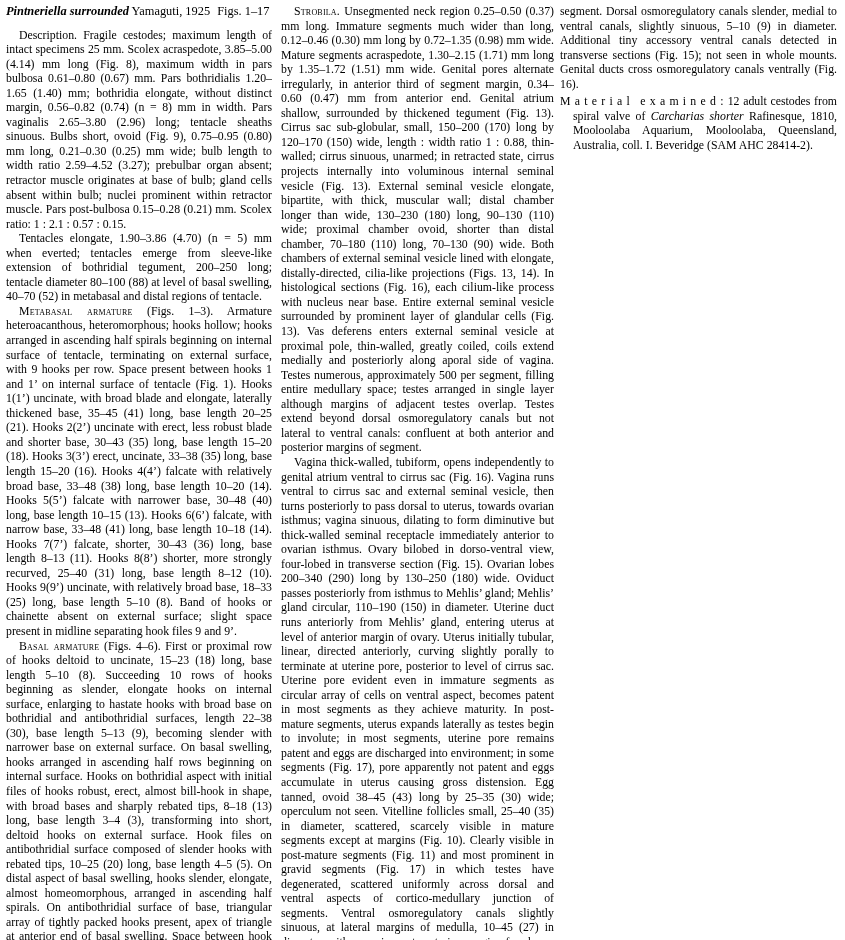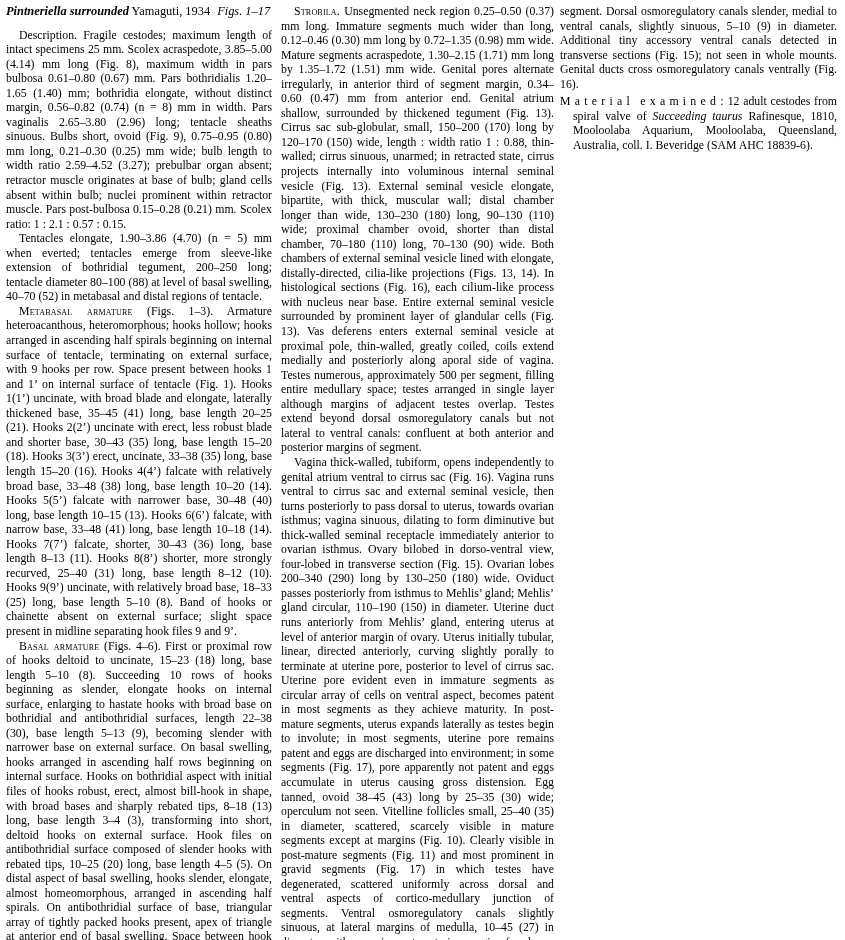--- a/index.html
+++ b/index.html
@@ -33,44 +33,44 @@
   .col-right { left: 560px; width: 277px; }
 
   p.title {
     margin: 0 0 9px 0;
     text-indent: 0;
     white-space: nowrap;
     text-align: left;
     font-size: 12.4px;
   }
   .t-species { font-weight: bold; font-style: italic; }
-  .t-figs { margin-left: 7px; font-style: italic; }
+  .t-figs { margin-left: 7px; }
 
   p.para { margin: 0; padding: 0; }
   p.para.indent { text-indent: 13px; }
   p.para.flush  { text-indent: 0; }
   p.para.hang   { padding-left: 13px; text-indent: -13px; margin-top: 3px; }
 
   .seg-bold { font-weight: normal; }
   .seg-sc   { font-variant: small-caps; letter-spacing: 0.2px; }
   .seg-it   { font-style: italic; }
   .seg-sp   { letter-spacing: 0.3px; }
 </style>
 </head>
 <body>
 
 <div class="page">
   <div class="col col-left">
-    <p class="title"><span class="t-species">Pintneriella surrounded</span><span class="t-auth"> Yamaguti, 1934</span><span class="t-figs">Figs. 1–17</span></p>
+    <p class="title"><span class="t-species">Pintneriella surrounded</span><span class="t-auth"> Yamaguti, 1925</span><span class="t-figs">Figs. 1–17</span></p>
   <p class="para indent"><span class="seg-bold">Description.</span><span> Fragile cestodes; maximum length of intact specimens 25 mm. Scolex acraspedote, 3.85–5.00 (4.14) mm long (Fig. 8), maximum width in pars bulbosa 0.61–0.80 (0.67) mm. Pars bothridialis 1.20–1.65 (1.40) mm; bothridia elongate, without distinct margin, 0.56–0.82 (0.74) (n = 8) mm in width. Pars vaginalis 2.65–3.80 (2.96) long; tentacle sheaths sinuous. Bulbs short, ovoid (Fig. 9), 0.75–0.95 (0.80) mm long, 0.21–0.30 (0.25) mm wide; bulb length to width ratio 2.59–4.52 (3.27); prebulbar organ absent; retractor muscle originates at base of bulb; gland cells absent within bulb; nuclei prominent within retractor muscle. Pars post-bulbosa 0.15–0.28 (0.21) mm. Scolex ratio: 1 : 2.1 : 0.57 : 0.15.</span></p>
       <p class="para indent"><span>Tentacles elongate, 1.90–3.86 (4.70) (n = 5) mm when everted; tentacles emerge from sleeve-like extension of bothridial tegument, 200–250 long; tentacle diameter 80–100 (88) at level of basal swelling, 40–70 (52) in metabasal and distal regions of tentacle.</span></p>
       <p class="para indent"><span class="seg-sc">Metabasal armature</span><span> (Figs. 1–3). Armature heteroacanthous, heteromorphous; hooks hollow; hooks arranged in ascending half spirals beginning on internal surface of tentacle, terminating on external surface, with 9 hooks per row. Space present between hooks 1 and 1’ on internal surface of tentacle (Fig. 1). Hooks 1(1’) uncinate, with broad blade and elongate, laterally thickened base, 35–45 (41) long, base length 20–25 (21). Hooks 2(2’) uncinate with erect, less robust blade and shorter base, 30–43 (35) long, base length 15–20 (18). Hooks 3(3’) erect, uncinate, 33–38 (35) long, base length 15–20 (16). Hooks 4(4’) falcate with relatively broad base, 33–48 (38) long, base length 10–20 (14). Hooks 5(5’) falcate with narrower base, 30–48 (40) long, base length 10–15 (13). Hooks 6(6’) falcate, with narrow base, 33–48 (41) long, base length 10–18 (14). Hooks 7(7’) falcate, shorter, 30–43 (36) long, base length 8–13 (11). Hooks 8(8’) shorter, more strongly recurved, 25–40 (31) long, base length 8–12 (10). Hooks 9(9’) uncinate, with relatively broad base, 18–33 (25) long, base length 5–10 (8). Band of hooks or chainette absent on external surface; slight space present in midline separating hook files 9 and 9’.</span></p>
       <p class="para indent"><span class="seg-sc">Basal armature</span><span> (Figs. 4–6). First or proximal row of hooks deltoid to uncinate, 15–23 (18) long, base length 5–10 (8). Succeeding 10 rows of hooks beginning as slender, elongate hooks on internal surface, enlarging to hastate hooks with broad base on bothridial and antibothridial surfaces, length 22–38 (30), base length 5–13 (9), becoming slender with narrower base on external surface. On basal swelling, hooks arranged in ascending half rows beginning on internal surface. Hooks on bothridial aspect with initial files of hooks robust, erect, almost bill-hook in shape, with broad bases and sharply rebated tips, 8–18 (13) long, base length 3–4 (3), transforming into short, deltoid hooks on external surface. Hook files on antibothridial surface composed of slender hooks with rebated tips, 10–25 (20) long, base length 4–5 (5). On distal aspect of basal swelling, hooks slender, elongate, almost homeomorphous, arranged in ascending half spirals. On antibothridial surface of base, triangular array of tightly packed hooks present, apex of triangle at anterior end of basal swelling. Space between hook files 1 and 1’ apparent 5–6 rows anterior to basal swelling on internal surface, not apparent before 25th row on external surface.</span></p>
     </div>
   <div class="col col-mid">
       <p class="para indent"><span class="seg-sc">Strobila.</span><span> Unsegmented neck region 0.25–0.50 (0.37) mm long. Immature segments much wider than long, 0.12–0.46 (0.30) mm long by 0.72–1.35 (0.98) mm wide. Mature segments acraspedote, 1.30–2.15 (1.71) mm long by 1.35–1.72 (1.51) mm wide. Genital pores alternate irregularly, in anterior third of segment margin, 0.34–0.60 (0.47) mm from anterior end. Genital atrium shallow, surrounded by thickened tegument (Fig. 13). Cirrus sac sub-globular, small, 150–200 (170) long by 120–170 (150) wide, length : width ratio 1 : 0.88, thin-walled; cirrus sinuous, unarmed; in retracted state, cirrus projects internally into voluminous internal seminal vesicle (Fig. 13). External seminal vesicle elongate, bipartite, with thick, muscular wall; distal chamber longer than wide, 130–230 (180) long, 90–130 (110) wide; proximal chamber ovoid, shorter than distal chamber, 70–180 (110) long, 70–130 (90) wide. Both chambers of external seminal vesicle lined with elongate, distally-directed, cilia-like projections (Figs. 13, 14). In histological sections (Fig. 16), each cilium-like process with nucleus near base. Entire external seminal vesicle surrounded by prominent layer of glandular cells (Fig. 13). Vas deferens enters external seminal vesicle at proximal pole, thin-walled, greatly coiled, coils extend medially and posteriorly along aporal side of vagina. Testes numerous, approximately 500 per segment, filling entire medullary space; testes arranged in single layer although margins of adjacent testes overlap. Testes extend beyond dorsal osmoregulatory canals but not lateral to ventral canals: confluent at both anterior and posterior margins of segment.</span></p>
       <p class="para indent"><span>Vagina thick-walled, tubiform, opens independently to genital atrium ventral to cirrus sac (Fig. 16). Vagina runs ventral to cirrus sac and external seminal vesicle, then turns posteriorly to pass dorsal to uterus, towards ovarian isthmus; vagina sinuous, dilating to form diminutive but thick-walled seminal receptacle immediately anterior to ovarian isthmus. Ovary bilobed in dorso-ventral view, four-lobed in transverse section (Fig. 15). Ovarian lobes 200–340 (290) long by 130–250 (180) wide. Oviduct passes posteriorly from isthmus to Mehlis’ gland; Mehlis’ gland circular, 110–190 (150) in diameter. Uterine duct runs anteriorly from Mehlis’ gland, entering uterus at level of anterior margin of ovary. Uterus initially tubular, linear, directed anteriorly, curving slightly porally to terminate at uterine pore, posterior to level of cirrus sac. Uterine pore evident even in immature segments as circular array of cells on ventral aspect, becomes patent in most segments as they achieve maturity. In post-mature segments, uterus expands laterally as testes begin to involute; in most segments, uterine pore remains patent and eggs are discharged into environment; in some segments (Fig. 17), pore apparently not patent and eggs accumulate in uterus causing gross distension. Egg tanned, ovoid 38–45 (43) long by 25–35 (30) wide; operculum not seen. Vitelline follicles small, 25–40 (35) in diameter, scattered, scarcely visible in mature segments except at margins (Fig. 10). Clearly visible in post-mature segments (Fig. 11) and most prominent in gravid segments (Fig. 17) in which testes have degenerated, scattered uniformly across dorsal and ventral aspects of cortico-medullary junction of segments. Ventral osmoregulatory canals slightly sinuous, at lateral margins of medulla, 10–45 (27) in diameter, with commisure at posterior margin of each</span></p>
     </div>
   <div class="col col-right">
       <p class="para flush"><span>segment. Dorsal osmoregulatory canals slender, medial to ventral canals, slightly sinuous, 5–10 (9) in diameter. Additional tiny accessory ventral canals detected in transverse sections (Fig. 15); not seen in whole mounts. Genital ducts cross osmoregulatory canals ventrally (Fig. 16).</span></p>
-      <p class="para hang"><span class="seg-sp">M a t e r i a l  e x a m i n e d : </span><span>12 adult cestodes from spiral valve of </span><span class="seg-it">Succeeding taurus</span><span> Rafinesque, 1810, Mooloolaba Aquarium, Mooloolaba, Queensland, Australia, coll. I. Beveridge (SAM AHC 18839-6).</span></p>
+      <p class="para hang"><span class="seg-sp">M a t e r i a l  e x a m i n e d : </span><span>12 adult cestodes from spiral valve of </span><span class="seg-it">Carcharias shorter</span><span> Rafinesque, 1810, Mooloolaba Aquarium, Mooloolaba, Queensland, Australia, coll. I. Beveridge (SAM AHC 28414-2).</span></p>
     </div>
 </div>
 
 </body></html>

